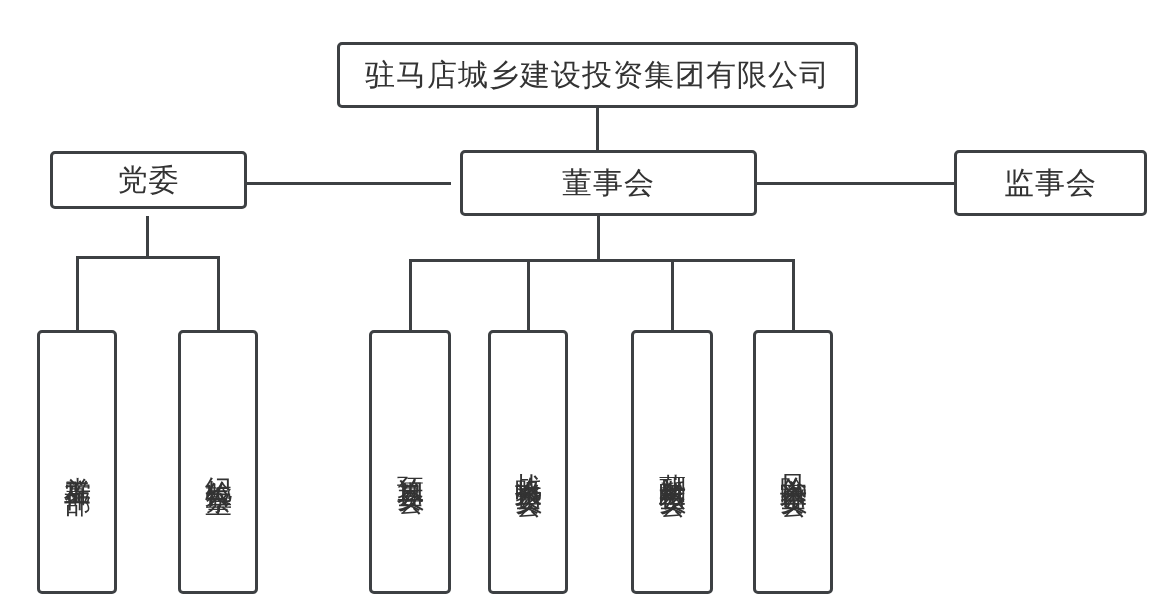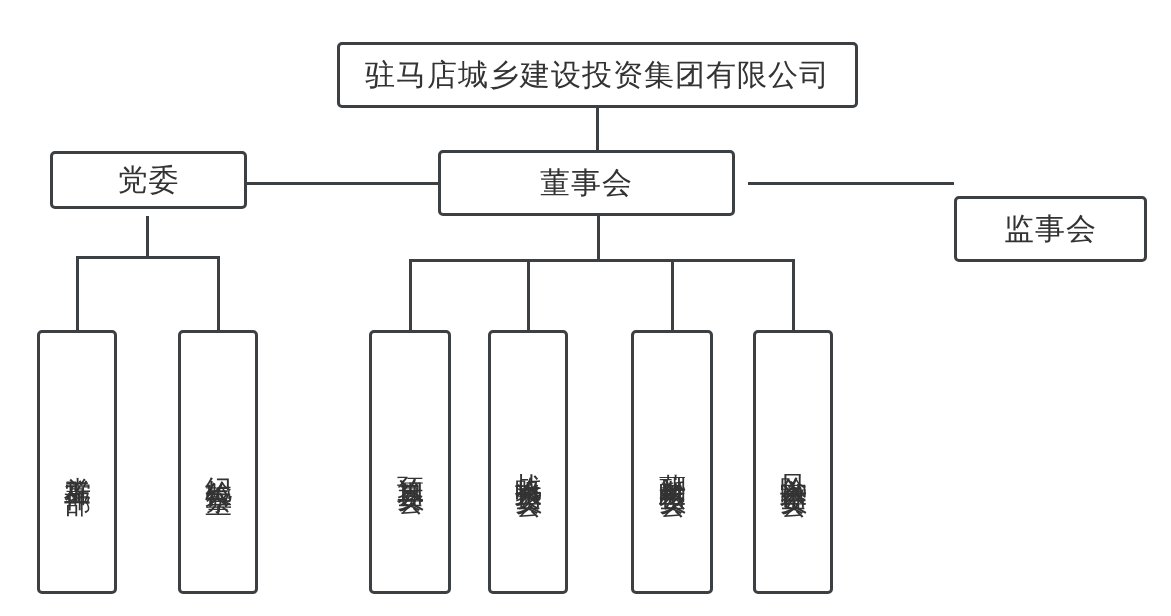--- a/index.html
+++ b/index.html
@@ -73,25 +73,25 @@
   <div class="line" style="left:792px; top:259px; width:3px; height:72px;"></div>
 
   <div class="node h" style="left:337px; top:42px; width:521px; height:66px;">
     <span>驻马店城乡建设投资集团有限公司</span>
   </div>
 
   <div class="node h" style="left:50px; top:151px; width:197px; height:58px;">
     <span>党委</span>
   </div>
 
-  <div class="node h" style="left:438px; top:150px; width:297px; height:66px;">
+  <div class="node h" style="left:460px; top:150px; width:297px; height:66px;">
     <span>董事会</span>
   </div>
 
-  <div class="node h" style="left:954px; top:150px; width:193px; height:66px;margin-top:46px;">
+  <div class="node h" style="left:954px; top:150px; width:193px; height:66px;">
     <span>监事会</span>
   </div>
 
   <div class="node v" style="left:37px; top:330px; width:80px; height:264px;">
     <span class="vtext">党群工作部</span>
   </div>
 
   <div class="node v" style="left:178px; top:330px; width:80px; height:264px;">
     <span class="vtext">纪检监察室</span>
   </div>

